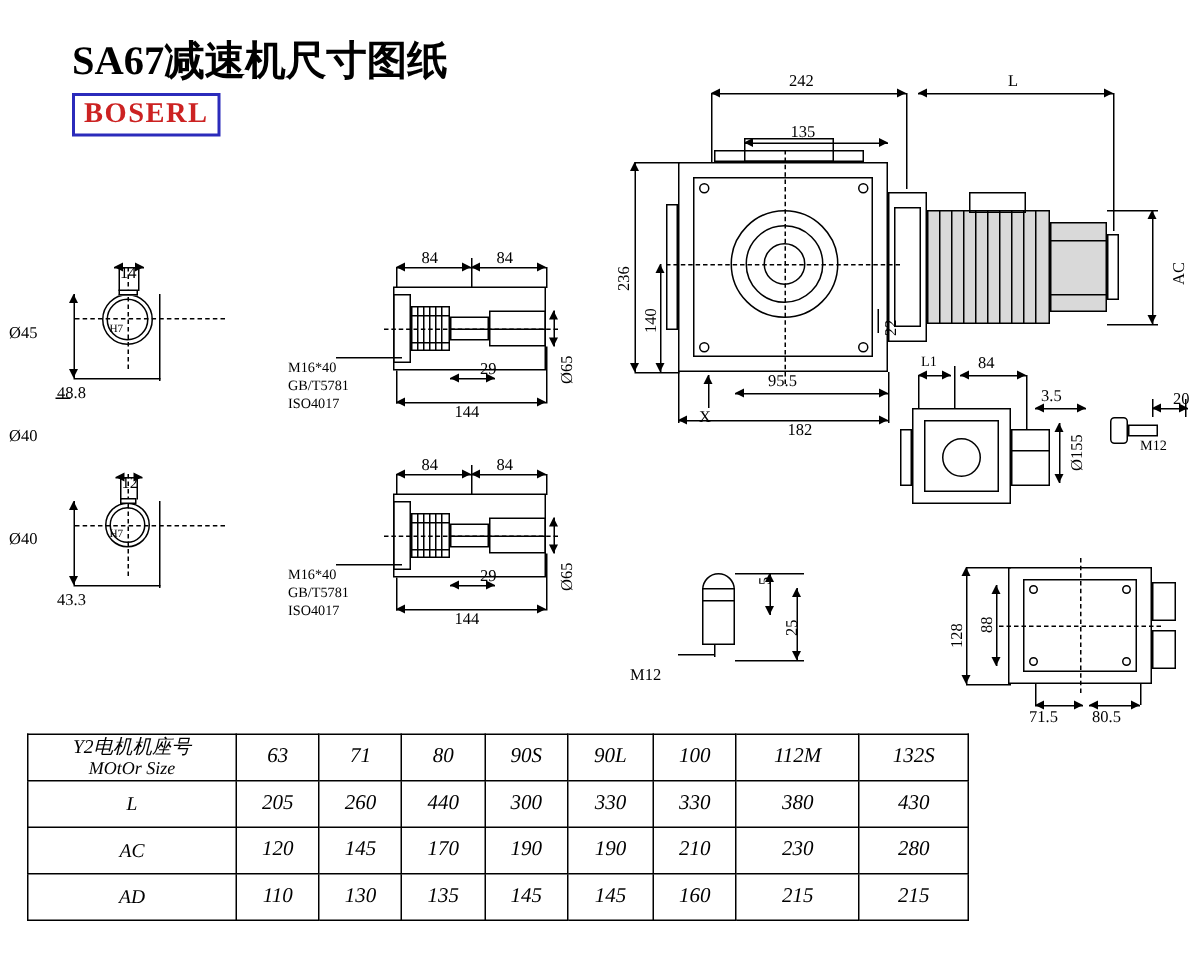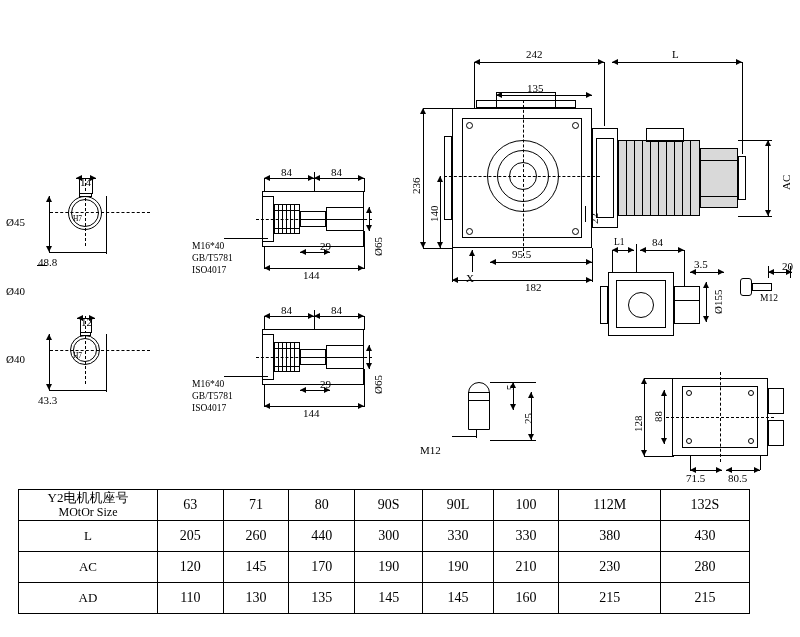--- a/index.html
+++ b/index.html
@@ -47,35 +47,37 @@
 
   
   .ar-l,.ar-r{position:absolute;width:0;height:0;border-top:3px solid transparent;border-bottom:3px solid transparent;}
   .ar-l{border-right:6px solid #000;}
   .ar-r{border-left:6px solid #000;}
   .ar-u,.ar-d{position:absolute;width:0;height:0;border-left:3px solid transparent;border-right:3px solid transparent;}
   .ar-u{border-bottom:6px solid #000;}
   .ar-d{border-top:6px solid #000;}
 
   
-  .tbl{position:absolute;left:18px;top:489px;width:732px;border-collapse:collapse;}
+  .tbl{position:absolute;left:18px;top:489px;width:628px;border-collapse:collapse;font-style:italic;}
   .tbl td{
     border:1px solid #000;text-align:center;
     font-family:"Liberation Serif", serif;font-size:14px;
     height:30px;padding:0;
   }
   .tbl td.first{width:138px;font-size:13px;line-height:14px;}
   .tbl td.first .cn{font-size:13px;}
   .tbl td.first .en{font-size:12px;}
 </style>
 </head>
 <body>
 
 <div class="root">
 
+  <div class="title">SA67减速机尺寸图纸</div>
+  <div class="logo">BOSERL</div>
 
   <div>
 
     <div class="dash-h" style="left:50px;top:212px;width:100px;"></div>
     <div class="dash-v" style="left:85px;top:178px;height:68px;"></div>
 
     <div class="circt" style="left:68px;top:196px;width:34px;height:34px;"></div>
     <div class="circt" style="left:71px;top:199px;width:28px;height:28px;"></div>
 
     <div class="ln h" style="left:79px;top:196px;width:13px;"></div>

